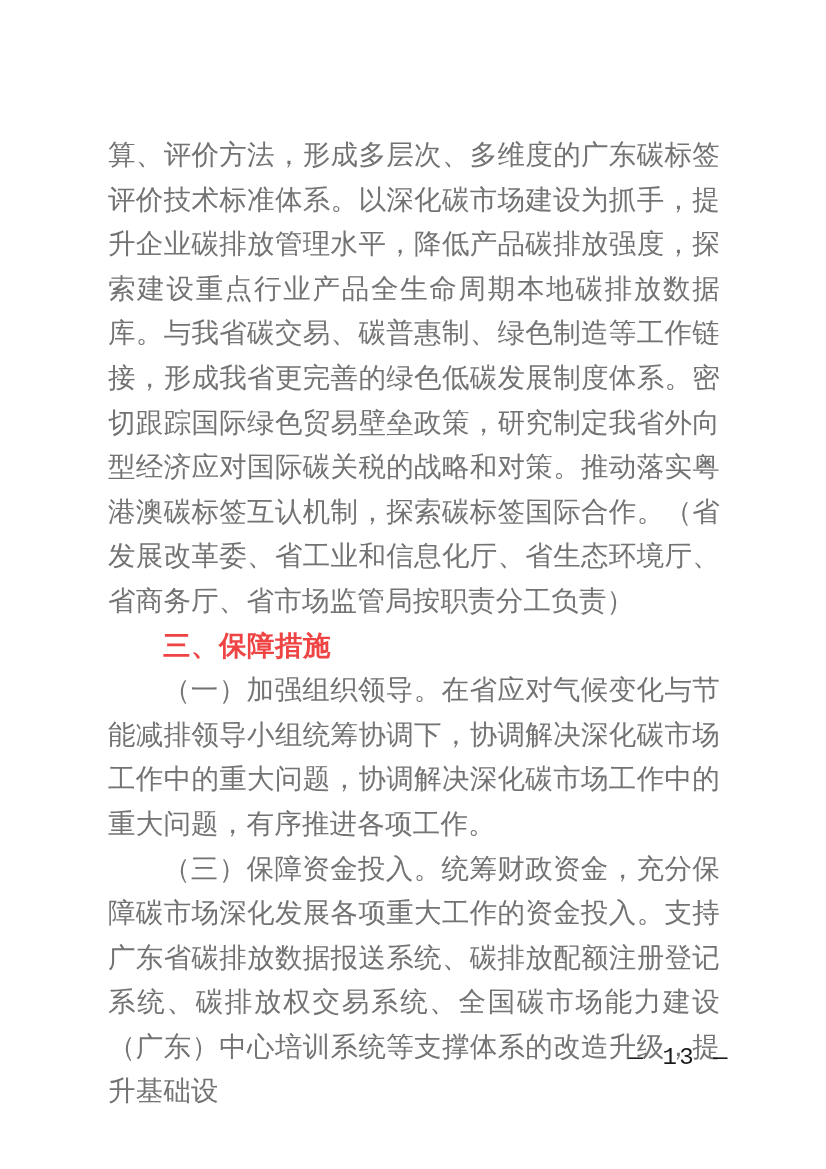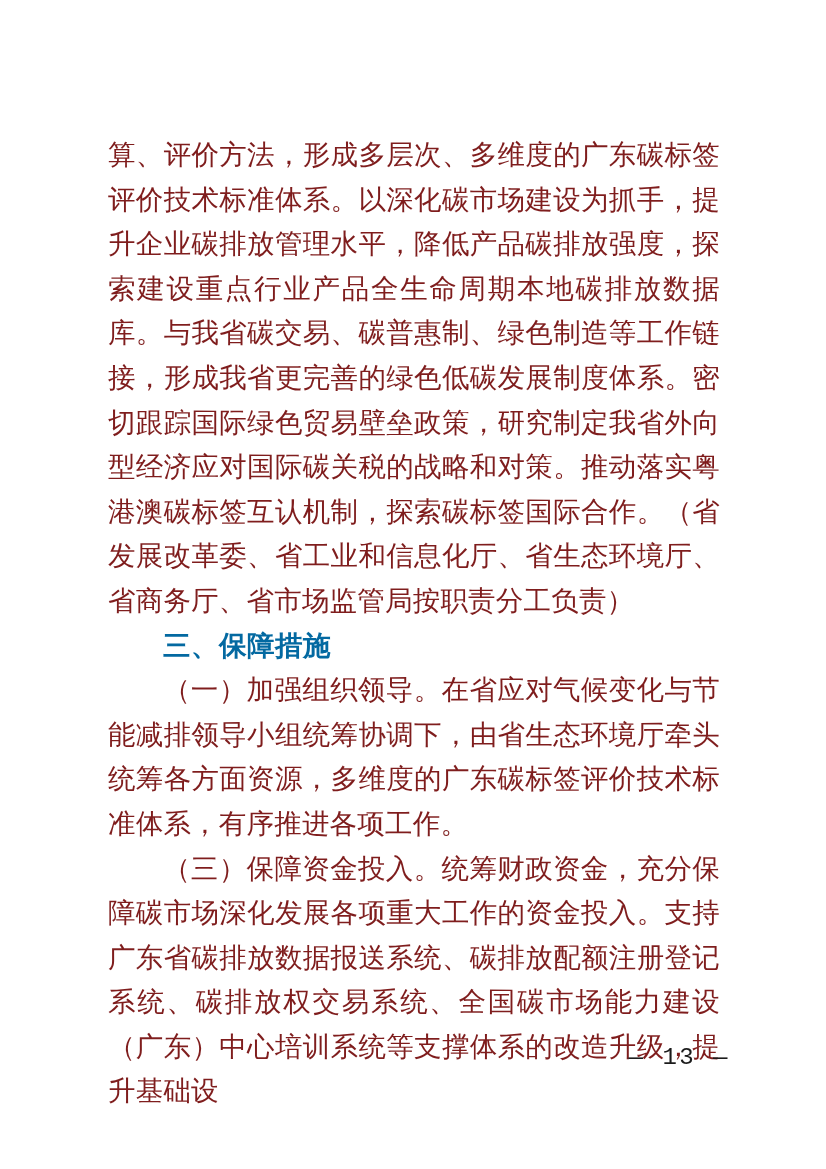--- a/index.html
+++ b/index.html
@@ -21,35 +21,35 @@
   .doc-body {
     position: absolute;
     left: 108px;
     top: 132px;
     width: 612px;
   }
   .para {
     margin: 0;
     font-size: 27.5px;
     line-height: 44.6px;
-    color: #7f1d1d;
+    color: #737373;
     letter-spacing: 0.2px;
     text-align: justify;
     text-justify: inter-character;
     font-family: "DejaVu Serif", "Liberation Serif", serif;
     font-weight: 400;
   }
   .para.indent {
     text-indent: 2em;
   }
   .heading {
     margin: 0;
     font-size: 27.5px;
     line-height: 44.6px;
-    color: #0369a1;
+    color: #ef4444;
     text-indent: 2em;
     font-family: "DejaVu Sans", "Liberation Sans", sans-serif;
     font-weight: 700;
     letter-spacing: 0.5px;
   }
   .page-number {
     position: absolute;
     top: 1043px;
     left: 0;
     width: 730px;
@@ -65,21 +65,21 @@
 <body>
 
 <div class="page">
 
   <div class="doc-body">
 
     <p class="para">算、评价方法，形成多层次、多维度的广东碳标签评价技术标准体系。以深化碳市场建设为抓手，提升企业碳排放管理水平，降低产品碳排放强度，探索建设重点行业产品全生命周期本地碳排放数据库。与我省碳交易、碳普惠制、绿色制造等工作链接，形成我省更完善的绿色低碳发展制度体系。密切跟踪国际绿色贸易壁垒政策，研究制定我省外向型经济应对国际碳关税的战略和对策。推动落实粤港澳碳标签互认机制，探索碳标签国际合作。（省发展改革委、省工业和信息化厅、省生态环境厅、省商务厅、省市场监管局按职责分工负责）</p>
 
     <h2 class="heading">三、保障措施</h2>
 
-    <p class="para indent">（一）加强组织领导。在省应对气候变化与节能减排领导小组统筹协调下，由省生态环境厅牵头统筹各方面资源，多维度的广东碳标签评价技术标准体系，有序推进各项工作。</p>
+    <p class="para indent">（一）加强组织领导。在省应对气候变化与节能减排领导小组统筹协调下，协调解决深化碳市场工作中的重大问题，协调解决深化碳市场工作中的重大问题，有序推进各项工作。</p>
 
 
     <p class="para indent">（三）保障资金投入。统筹财政资金，充分保障碳市场深化发展各项重大工作的资金投入。支持广东省碳排放数据报送系统、碳排放配额注册登记系统、碳排放权交易系统、全国碳市场能力建设（广东）中心培训系统等支撑体系的改造升级，提升基础设</p>
 
   </div>
 
   <div class="page-number">— 13 —</div>
 
 </div>
 

